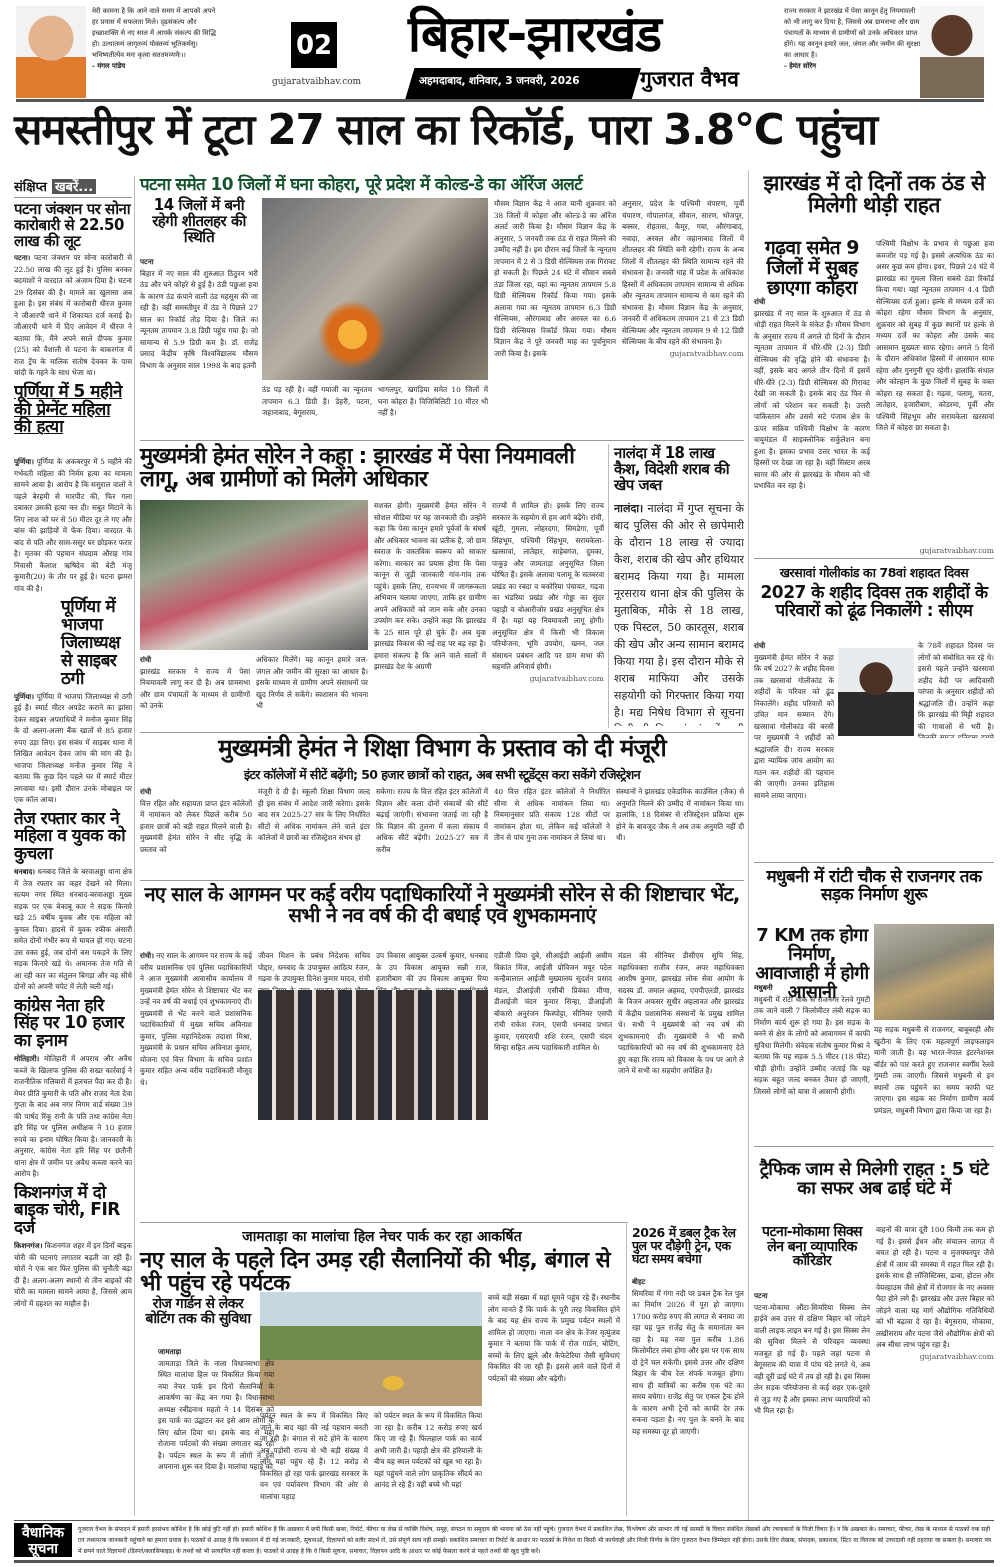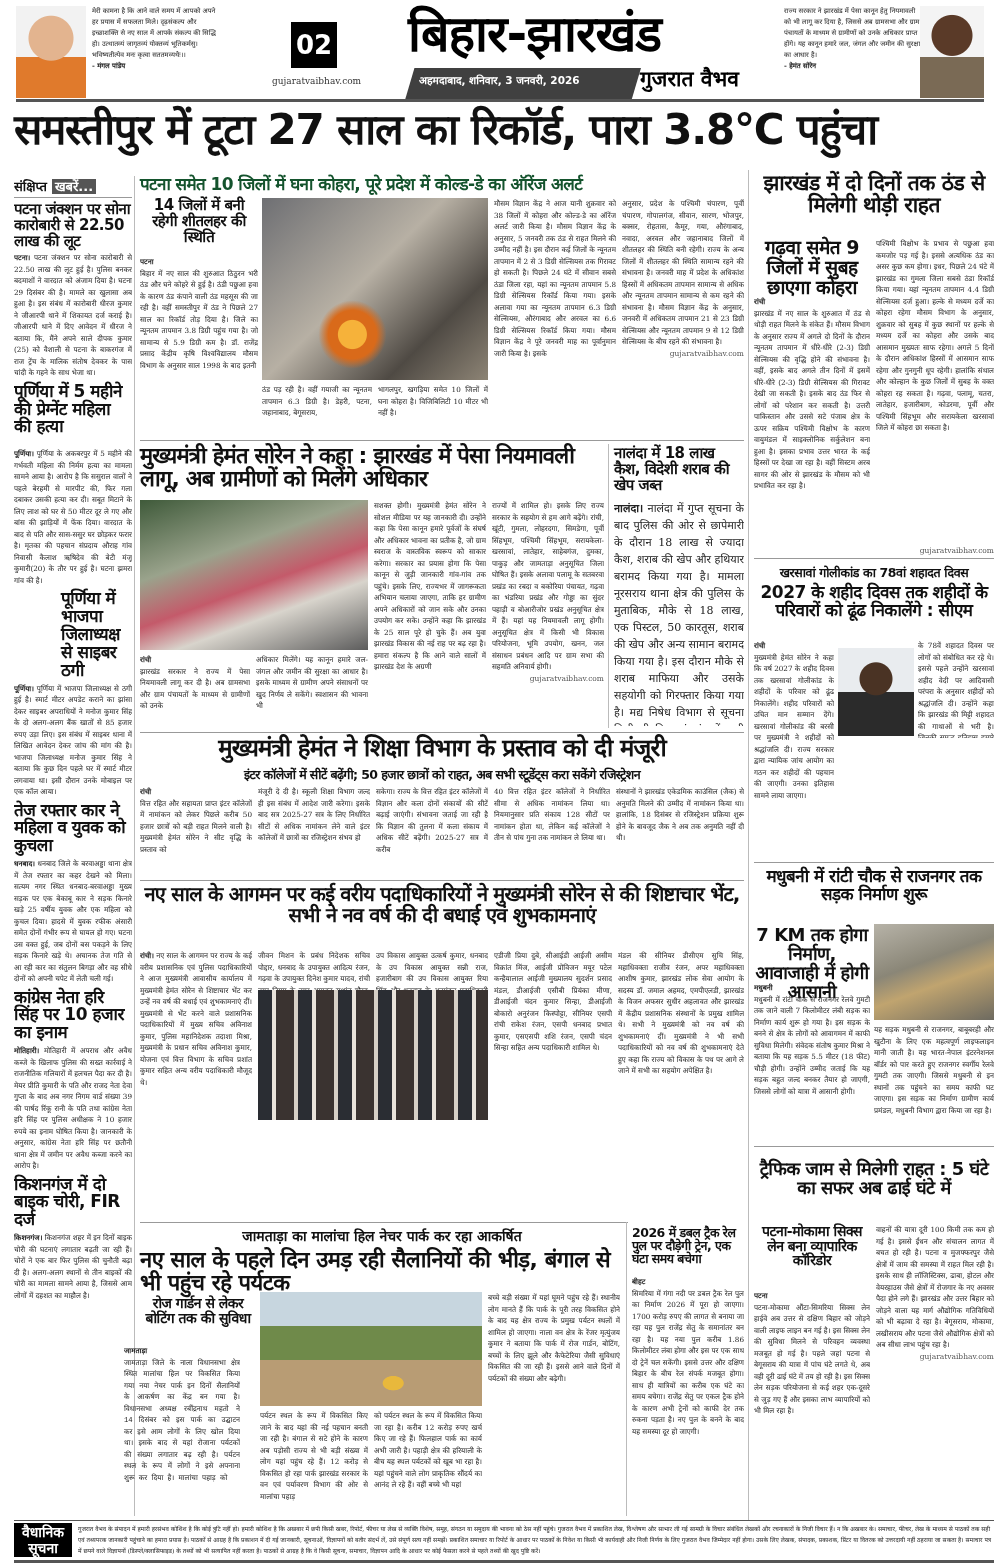--- a/index.html
+++ b/index.html
@@ -18,21 +18,21 @@
 
 <div class="abs" style="left:0;top:0;width:1000px;height:102px;">
   <div class="abs photo" style="left:16px;top:6px;width:70px;height:92px;background:radial-gradient(circle at 50% 35%, #e3b48f 0 22px, transparent 23px), linear-gradient(#f2f2f2 55%, #e07a2c 55%);"></div>
   <div class="abs" style="left:92px;top:6px;width:126px;font-size:6.8px;line-height:11px;color:#222;">
     <span>मेरी कामना है कि आने वाले समय में आपको अपने हर प्रयास में सफलता मिले। दृढ़संकल्प और इच्छाशक्ति से नए साल में आपके संकल्प की सिद्धि हो। उत्थातव्यं जागृतव्यं योक्तव्यं भूतिकर्मसु। भविष्यतीत्येव मनः कृत्वा सततमव्यथैः।।</span><br>
     <b>- मंगल पांडेय</b>
   </div>
   <div class="abs sans" style="left:291px;top:22px;width:46px;height:46px;background:#000;color:#fff;font-weight:bold;font-size:26px;line-height:46px;text-align:center;">02</div>
   <div class="abs" style="left:272px;top:76px;font-size:9px;color:#333;">gujaratvaibhav.com</div>
   <div class="abs sans" style="left:408px;top:2px;font-size:50px;font-weight:bold;line-height:64px;color:#000;letter-spacing:-1px;">बिहार-झारखंड</div>
-  <div class="abs sans" style="left:405px;top:68px;width:236px;height:32px;background:#404040;clip-path:polygon(4% 0,100% 0,96% 100%,0 100%);">
+  <div class="abs sans" style="left:405px;top:68px;width:236px;height:32px;background:#000000;clip-path:polygon(4% 0,100% 0,96% 100%,0 100%);">
     <span style="position:absolute;left:14px;top:5px;color:#fff;font-size:10.5px;font-weight:bold;">अहमदाबाद, शनिवार, 3 जनवरी, 2026</span>
   </div>
   <div class="abs sans" style="left:640px;top:64px;font-size:21px;font-weight:bold;color:#000;">गुजरात वैभव</div>
   <div class="abs" style="left:784px;top:6px;width:140px;font-size:6.8px;line-height:11px;color:#222;">
     <span>राज्य सरकार ने झारखंड में पेसा कानून हेतु नियमावली को भी लागू कर दिया है, जिससे अब ग्रामसभा और ग्राम पंचायतों के माध्यम से ग्रामीणों को उनके अधिकार प्राप्त होंगे। यह कानून हमारे जल, जंगल और जमीन की सुरक्षा का आधार है।</span><br>
     <b>- हेमंत सोरेन</b>
   </div>
   <div class="abs photo" style="left:920px;top:6px;width:64px;height:92px;background:radial-gradient(circle at 50% 32%, #5a3a28 0 20px, transparent 21px), linear-gradient(#f4f4f4 55%, #7a6a55 55%);"></div>
   <div class="abs rule" style="left:16px;top:99px;width:968px;height:3px;background:#555;"></div>
 </div>
@@ -42,21 +42,21 @@
 <div class="abs" style="left:14px;top:176px;width:118px;height:1340px;overflow:hidden;">
   <div style="border-bottom:1px solid #999;padding-bottom:2px;margin-bottom:4px;">
     <span class="sans" style="font-size:13px;font-weight:bold;margin-top:40px;">संक्षिप्त</span>
     <span class="sans" style="font-size:13px;font-weight:bold;background:#555;color:#fff;padding:0 3px;">खबरें...</span>
   </div>
   <div>
     <div class="hl" style="font-size:15px;margin-bottom:3px;">पटना जंक्शन पर सोना कारोबारी से 22.50 लाख की लूट</div>
     <div class="body-text"><b>पटना।</b> <span>पटना जंक्शन पर सोना कारोबारी से 22.50 लाख की लूट हुई है। पुलिस बनकर बदमाशों ने वारदात को अंजाम दिया है। घटना 29 दिसंबर की है। मामले का खुलासा अब हुआ है। इस संबंध में कारोबारी धीरज कुमार ने जीआरपी थाने में शिकायत दर्ज कराई है। जीआरपी थाने में दिए आवेदन में धीरज ने बताया कि, मैंने अपने साले दीपक कुमार (25) को वैशाली से पटना के बाकरगंज में राज ट्रेंच के मालिक संतोष देवकर के पास चांदी के गहने के साथ भेजा था।</span></div>
   </div>
   <div style="margin-top:4px;">
-    <div class="hl" style="font-size:17px;margin-bottom:12px;">पूर्णिया में 5 महीने की प्रेग्नेंट महिला की हत्या</div>
+    <div class="hl" style="font-size:17px;margin-bottom:20px;text-decoration:underline;">पूर्णिया में 5 महीने की प्रेग्नेंट महिला की हत्या</div>
     <div class="body-text"><b>पूर्णिया।</b> <span>पूर्णिया के अकबरपुर में 5 महीने की गर्भवती महिला की निर्मम हत्या का मामला सामने आया है। आरोप है कि ससुराल वालों ने पहले बेरहमी से मारपीट की, फिर गला दबाकर उसकी हत्या कर दी। सबूत मिटाने के लिए लाश को घर से 50 मीटर दूर ले गए और बांस की झाड़ियों में फेंक दिया। वारदात के बाद से पति और सास-ससुर घर छोड़कर फरार है। मृतका की पहचान संप्रदाय औराह गांव निवासी कैलाश ऋषिदेव की बेटी मंजू कुमारी(20) के तौर पर हुई है। घटना झमरा गांव की है।</span></div>
   </div>
   <div style="margin-top:4px;">
     <div class="hl" style="font-size:17px;margin-bottom:3px;margin-left:47px;">पूर्णिया में भाजपा जिलाध्यक्ष से साइबर ठगी</div>
     <div class="body-text"><b>पूर्णिया।</b> <span>पूर्णिया में भाजपा जिलाध्यक्ष से ठगी हुई है। स्मार्ट मीटर अपडेट कराने का झांसा देकर साइबर अपराधियों ने मनोज कुमार सिंह के दो अलग-अलग बैंक खातों से 85 हजार रुपए उड़ा लिए। इस संबंध में साइबर थाना में लिखित आवेदन देकर जांच की मांग की है। भाजपा जिलाध्यक्ष मनोज कुमार सिंह ने बताया कि कुछ दिन पहले घर में स्मार्ट मीटर लगवाया था। इसी दौरान उनके मोबाइल पर एक कॉल आया।</span></div>
   </div>
   <div style="margin-top:4px;">
     <div class="hl" style="font-size:17px;margin-bottom:3px;">तेज रफ्तार कार ने महिला व युवक को कुचला</div>
     <div class="body-text"><b>धनबाद।</b> <span>धनबाद जिले के बरवाअड्डा थाना क्षेत्र में तेज रफ्तार का कहर देखने को मिला। सत्यम नगर स्थित धनबाद-बरवाअड्डा मुख्य सड़क पर एक बेकाबू कार ने सड़क किनारे खड़े 25 वर्षीय युवक और एक महिला को कुचल दिया। हादसे में युवक रफीक अंसारी समेत दोनों गंभीर रूप से घायल हो गए। घटना उस वक्त हुई, जब दोनों बस पकड़ने के लिए सड़क किनारे खड़े थे। अचानक तेज गति से आ रही कार का संतुलन बिगड़ा और वह सीधे दोनों को अपनी चपेट में लेती चली गई।</span></div>
   </div>
@@ -163,21 +163,21 @@
 <div class="abs body-text col-text" style="left:258px;top:1124px;width:112px;height:92px;"></div>
 <div class="abs body-text col-text" style="left:376px;top:1124px;width:112px;height:92px;"></div>
 <div class="abs body-text col-text" style="left:494px;top:950px;width:118px;height:266px;">एडीजी प्रिया दुबे, सीआईडी आईजी असीम विक्रांत मिंज, आईजी प्रोविजन मयूर पटेल कन्हैयालाल आईजी मुख्यालय सुदर्शन प्रसाद मंडल, डीआईजी एसीबी प्रियंका मीणा, डीआईजी चंदन कुमार सिन्हा, डीआईजी बोकारो अनुरंजन किस्पोट्टा, सीनियर एसपी रांची राकेश रंजन, एसपी धनबाद प्रभात कुमार, एसएसपी शशि रंजन, एसपी चंदन सिन्हा सहित अन्य पदाधिकारी शामिल थे।</div>
 <div class="abs body-text col-text" style="left:618px;top:950px;width:126px;height:266px;">मंडल की सीनियर डीसीएम सुचि सिंह, महाधिवक्ता राजीव रंजन, अपर महाधिवक्ता आशीष कुमार, झारखंड लोक सेवा आयोग के सदस्य डॉ. जमाल अहमद, एमपीएलडी, झारखंड के विजन अफसर सुधीर अहलावत और झारखंड में केंद्रीय प्रशासनिक संस्थानों के प्रमुख शामिल थे। सभी ने मुख्यमंत्री को नव वर्ष की शुभकामनाएं दीं। मुख्यमंत्री ने भी सभी पदाधिकारियों को नव वर्ष की शुभकामनाएं देते हुए कहा कि राज्य को विकास के पथ पर आगे ले जाने में सभी का सहयोग अपेक्षित है।</div>
 
 <div class="abs" style="left:140px;top:1222px;width:488px;height:1px;background:#999;"></div>
 <div class="abs sans" style="left:140px;top:1226px;width:484px;font-size:14px;font-weight:bold;text-align:center;white-space:nowrap;">जामताड़ा का मालांचा हिल नेचर पार्क कर रहा आकर्षित</div>
 <div class="abs hl" style="left:140px;top:1248px;width:484px;font-size:22px;text-align:left;">नए साल के पहले दिन उमड़ रही सैलानियों की भीड़, बंगाल से भी पहुंच रहे पर्यटक</div>
 <div class="abs hl" style="left:140px;top:1296px;width:116px;font-size:14px;text-align:center;">रोज गार्डन से लेकर बोटिंग तक की सुविधा</div>
 <div class="abs photo" style="left:260px;top:1292px;width:222px;height:114px;background:radial-gradient(ellipse at 60% 80%, #e8b83c 0 10px, transparent 11px), linear-gradient(180deg,#c7d6df 0 30%,#6f8a4a 30% 60%,#b89c74 60%);"></div>
-<div class="abs body-text col-text" style="left:124px;top:1346px;width:116px;height:170px;font-family:Liberation Mono, monospace;">
+<div class="abs body-text col-text" style="left:158px;top:1346px;width:116px;height:170px;">
   <div class="dateline">जामताड़ा</div>
   <div>जामताड़ा जिले के नाला विधानसभा क्षेत्र स्थित मालांचा हिल पर विकसित किया गया नया नेचर पार्क इन दिनों सैलानियों के आकर्षण का केंद्र बन गया है। विधानसभा अध्यक्ष रबींद्रनाथ महतो ने 14 दिसंबर को इस पार्क का उद्घाटन कर इसे आम लोगों के लिए खोल दिया था। इसके बाद से यहां रोजाना पर्यटकों की संख्या लगातार बढ़ रही है। पर्यटन स्थल के रूप में लोगों ने इसे अपनाना शुरू कर दिया है। मालांचा पहाड़ को</div>
 </div>
 <div class="abs body-text col-text" style="left:260px;top:1410px;width:108px;height:106px;">पर्यटन स्थल के रूप में विकसित किए जाने के बाद यहां की नई पहचान बनती जा रही है। बंगाल से सटे होने के कारण अब पड़ोसी राज्य से भी बड़ी संख्या में लोग यहां पहुंच रहे हैं। 12 करोड़ से विकसित हो रहा पार्क झारखंड सरकार के वन एवं पर्यावरण विभाग की ओर से मालांचा पहाड़</div>
 <div class="abs body-text col-text" style="left:374px;top:1410px;width:108px;height:106px;">को पर्यटन स्थल के रूप में विकसित किया जा रहा है। करीब 12 करोड़ रुपए खर्च किए जा रहे हैं। फिलहाल पार्क का कार्य अभी जारी है। पहाड़ी क्षेत्र की हरियाली के बीच यह स्थल पर्यटकों को खूब भा रहा है। यहां पहुंचने वाले लोग प्राकृतिक सौंदर्य का आनंद ले रहे हैं। वहीं बच्चे भी यहां</div>
 <div class="abs body-text col-text" style="left:488px;top:1292px;width:132px;height:224px;">बच्चे बड़ी संख्या में यहां घूमने पहुंच रहे हैं। स्थानीय लोग मानते हैं कि पार्क के पूरी तरह विकसित होने के बाद यह क्षेत्र राज्य के प्रमुख पर्यटन स्थलों में शामिल हो जाएगा। नाला वन क्षेत्र के रेंजर मृत्युंजय कुमार ने बताया कि पार्क में रोज गार्डन, बोटिंग, बच्चों के लिए झूले और कैफेटेरिया जैसी सुविधाएं विकसित की जा रही हैं। इससे आने वाले दिनों में पर्यटकों की संख्या और बढ़ेगी।</div>
 <div class="abs" style="left:626px;top:1222px;width:1px;height:294px;background:#bbb;"></div>
 
 <div class="abs hl" style="left:632px;top:1226px;width:112px;font-size:12.5px;">2026 में डबल ट्रैक रेल पुल पर दौड़ेगी ट्रेन, एक घंटा समय बचेगा</div>
 <div class="abs body-text col-text" style="left:632px;top:1276px;width:112px;height:240px;">

